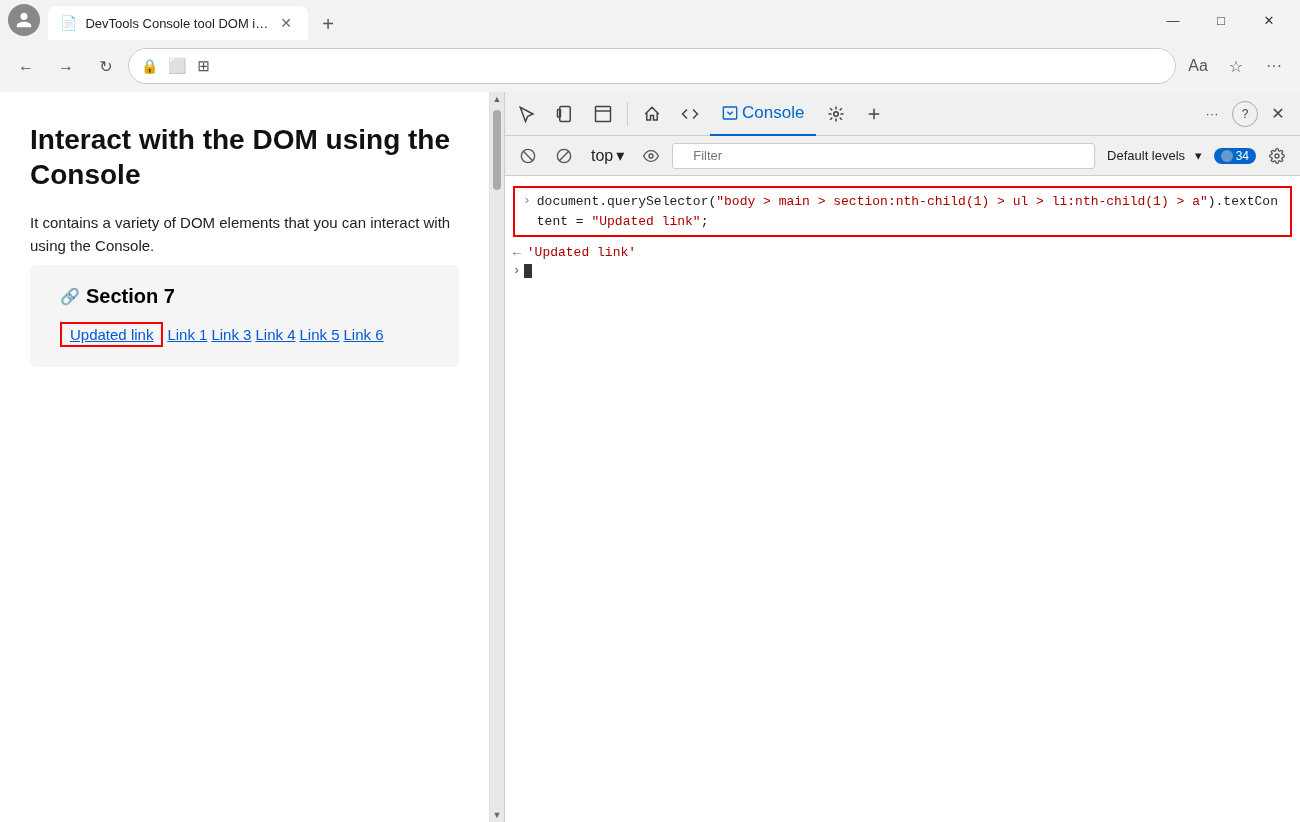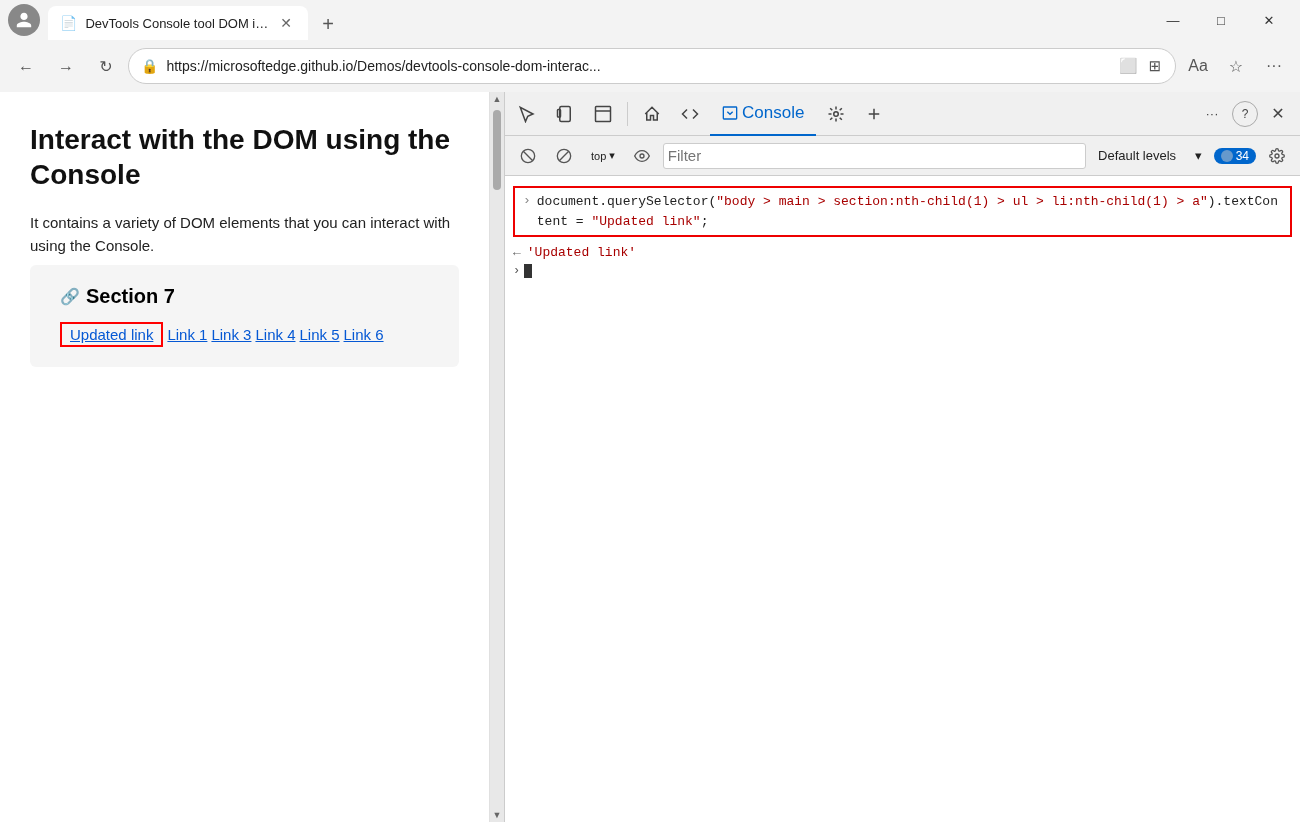--- a/index.html
+++ b/index.html
@@ -61,23 +61,23 @@
     .dt-tool-btn { width: 36px; height: 36px; display: flex; align-items: center; justify-content: center; cursor: pointer; border-radius: 4px; color: #444; font-size: 16px; }
     .dt-divider { width: 1px; height: 24px; background: #ccc; margin: 0 4px; }
     .dt-tab { padding: 0 12px; height: 44px; display: flex; align-items: center; font-size: 17px; color: #444; cursor: pointer; border-bottom: 2px solid transparent; }
     .dt-tab.active { color: #0066cc; border-bottom: 2px solid #0066cc; }
     .dt-more-btn { width: 36px; height: 36px; display: flex; align-items: center; justify-content: center; cursor: pointer; color: #444; font-size: 13px; }
     .dt-spacer { flex: 1; }
 
     
     .console-bar { height: 40px; background: #f0f0f0; border-bottom: 1px solid #ccc; display: flex; align-items: center; padding: 0 8px; gap: 6px; }
     .console-btn { width: 30px; height: 28px; display: flex; align-items: center; justify-content: center; cursor: pointer; border-radius: 3px; color: #555; font-size: 14px; }
-    .console-top-selector { display: flex; align-items: center; gap: 3px; background: transparent; border: none; font-size: 11px; color: #222; cursor: pointer; padding: 2px 6px; border-radius: 3px; }
-    .filter-input { flex: 1; height: 26px; border: 1px solid #ccc; border-radius: 3px; padding: 0 4px; font-size: 15px; background: white; color: #888; }
-    .levels-btn { display: flex; align-items: center; gap: 19px; font-size: 13px; color: #222; cursor: pointer; padding: 2px 6px; border-radius: 3px; white-space: nowrap; }
+    .console-top-selector { display: flex; align-items: center; gap: 3px; background: transparent; border: none; font-size: 16px; color: #222; cursor: pointer; padding: 2px 6px; border-radius: 3px; }
+    .filter-input { flex: 1; height: 26px; border: 1px solid #ccc; border-radius: 3px; padding: 0 20px; font-size: 13px; background: white; color: #888; }
+    .levels-btn { display: flex; align-items: center; gap: 10px; font-size: 13px; color: #222; cursor: pointer; padding: 2px 6px; border-radius: 3px; white-space: nowrap; }
     .issues-badge { background: #0066cc; color: white; font-size: 12px; border-radius: 10px; padding: 1px 7px; display: flex; align-items: center; gap: 3px; }
     .settings-icon-btn { width: 30px; height: 28px; display: flex; align-items: center; justify-content: center; cursor: pointer; color: #555; font-size: 15px; }
 
     
     .console-output { flex: 1; overflow-y: auto; padding: 4px 0; font-family: 'Consolas', 'Courier New', monospace; font-size: 13px; }
     .console-input-row { display: flex; align-items: flex-start; padding: 4px 8px; gap: 6px; border: 2px solid #e00; margin: 6px 8px; background: white; }
     .console-prompt { color: #888; font-size: 13px; padding-top: 1px; }
     .console-code { color: #222; line-height: 1.5; white-space: pre-wrap; word-break: break-all; }
     .console-output-row { display: flex; align-items: flex-start; padding: 2px 8px; gap: 6px; }
     .console-left-arrow { color: #666; font-size: 13px; }
@@ -113,21 +113,20 @@
       <div class="win-btn close">✕</div>
     </div>
   </div>
 
   <div class="address-bar">
     <div class="nav-btn">←</div>
     <div class="nav-btn">→</div>
     <div class="nav-btn">↻</div>
     <div class="address-input-wrap">
       <span class="address-lock">🔒</span>
-      <span class="address-text">https://microsoftedge.github.io/Demos/devtools-console-dom-interac...</span>
       <div class="address-icons">
         <span class="addr-icon">⬜</span>
         <span class="addr-icon">⊞</span>
       </div>
     </div>
     <div class="browser-actions">
       <div class="browser-action-btn">Aa</div>
       <div class="browser-action-btn">☆</div>
       <div class="browser-action-btn">···</div>
     </div>

